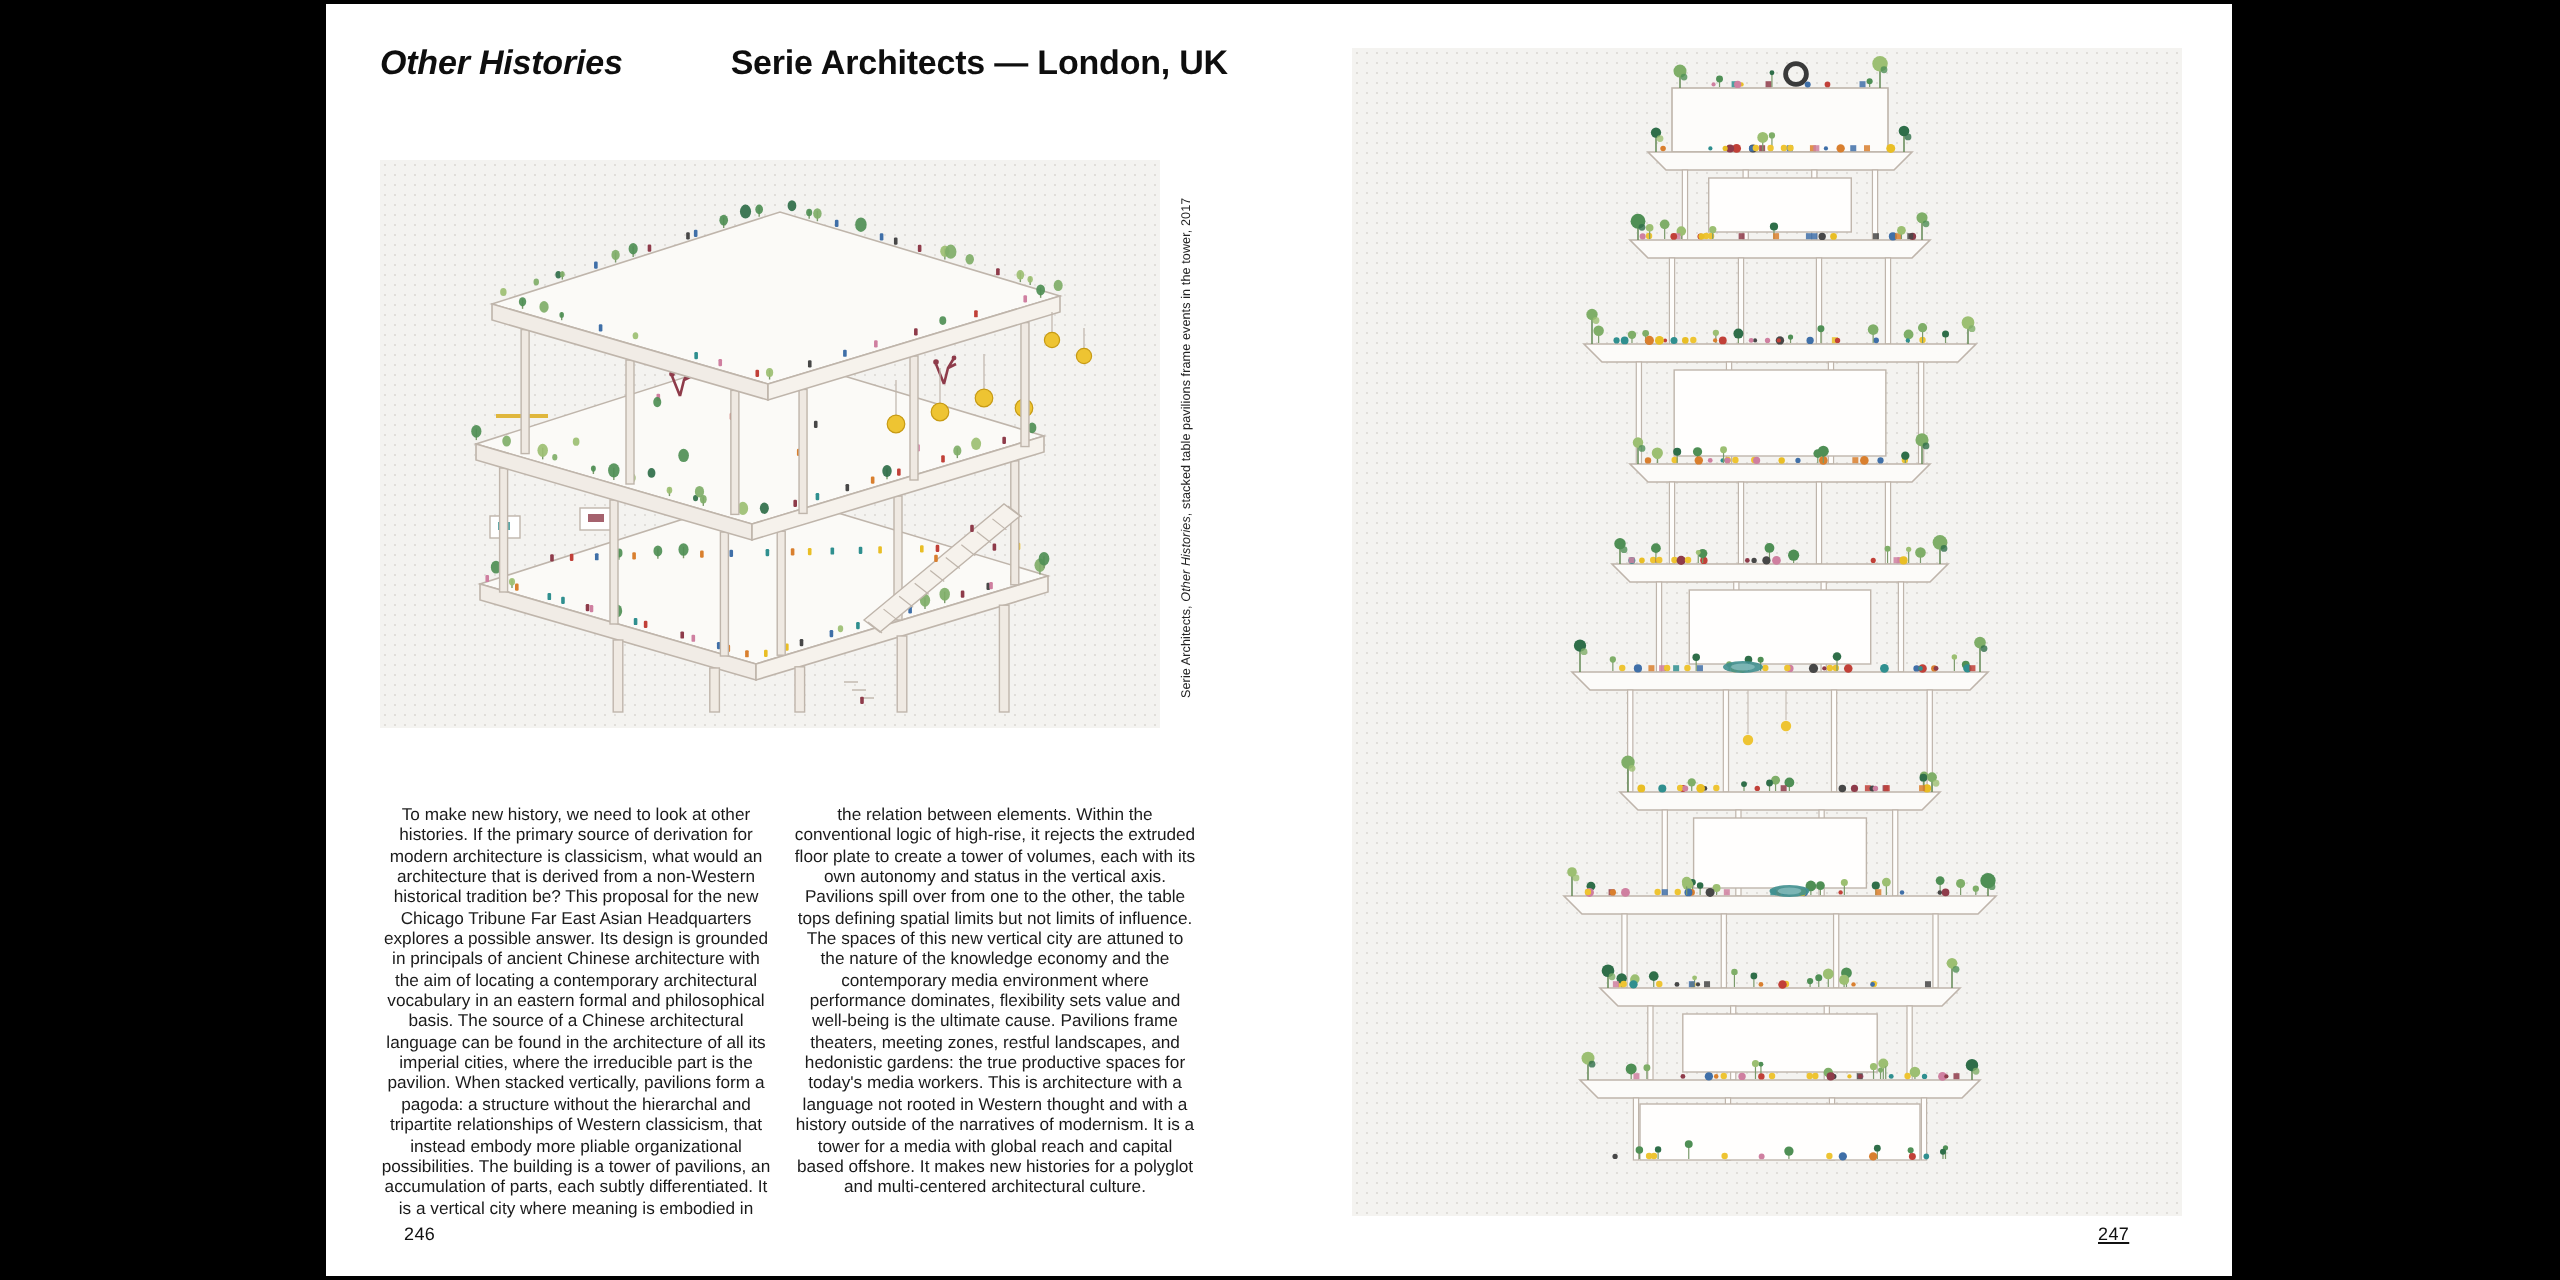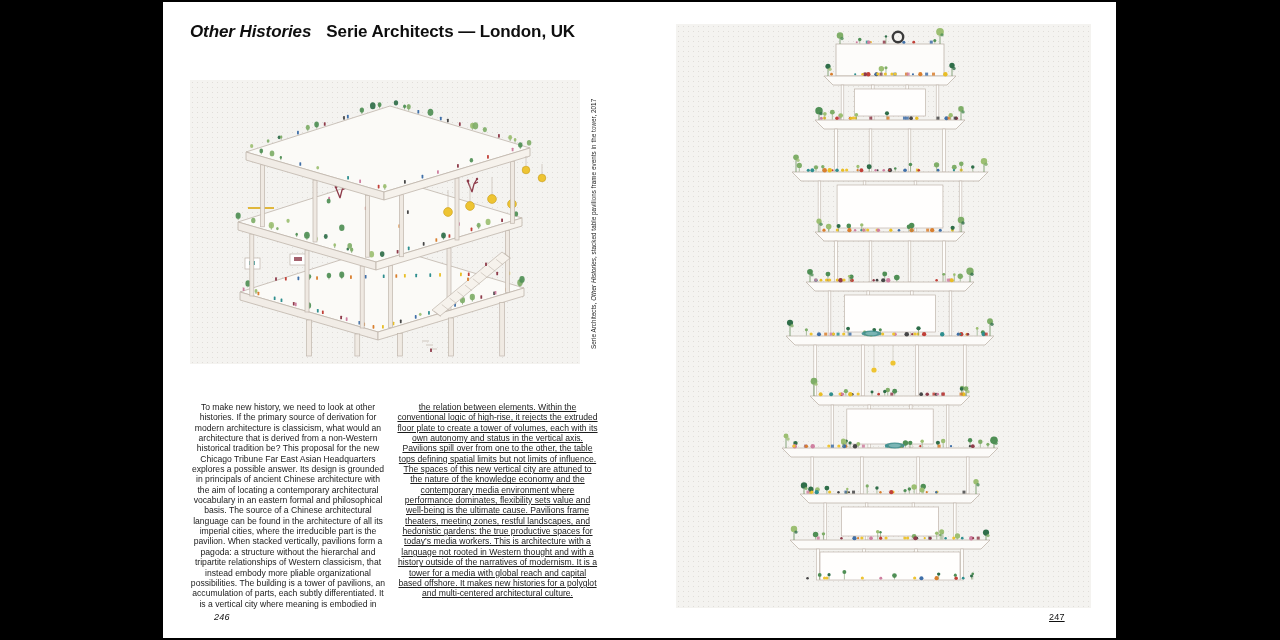--- a/index.html
+++ b/index.html
@@ -10,21 +10,21 @@
   }
   .spread {
     position:absolute; left:163px; top:2px; width:953px; height:636px;
     background:#ffffff;
   }
   .title-row {
     position:absolute; left:27px; top:20px; white-space:nowrap;
     font-size:17px; color:#0e0e0e; letter-spacing:-0.1px;
   }
   .title-italic { font-style:italic; font-weight:700; margin-right:15px; }
-  .title-rest   { font-weight:700; }
+  .title-rest   { font-weight:700;margin-left:39px; }
   .fig {
     position:absolute;
     background-color:#f4f3f0;
     background-image:radial-gradient(rgba(110,100,90,.15) .6px, transparent .75px);
     background-size:5px 5px;
   }
   .fig1 { left:27px;  top:78px; width:390px; height:284px; }
   .fig2 { left:513px; top:22px; width:415px; height:584px; }
   .fig svg { display:block; width:100%; height:100%; }
   .vert-caption {
@@ -32,25 +32,25 @@
     writing-mode:vertical-rl; transform:rotate(180deg);
     font-size:6.3px; letter-spacing:.05px; color:#222; white-space:nowrap;
   }
   .vert-caption .cap-it { font-style:italic; }
   .body-col {
     position:absolute; top:400px;
     font-size:8.6px; line-height:10.35px; color:#1b1b1b;
     text-align:center; letter-spacing:0;
   }
   .col1 { left:27px;  width:196px; }
-  .col2 { left:234px; width:201px;text-decoration:underline; }
+  .col2 { left:234px; width:201px; }
   .pagenum {
     position:absolute; top:610px; font-size:9px; color:#111; letter-spacing:.2px;
   }
-  .pn-left  { left:51px;font-style:italic; }
+  .pn-left  { left:39px; }
   .pn-right { left:886px;text-decoration:underline; }
 </style>
 </head>
 <body>
 
 <div class="spread">
 
   <div class="title-row">
     <span class="title-italic">Other Histories</span><span class="title-rest">Serie Architects — London, UK</span>
   </div>

